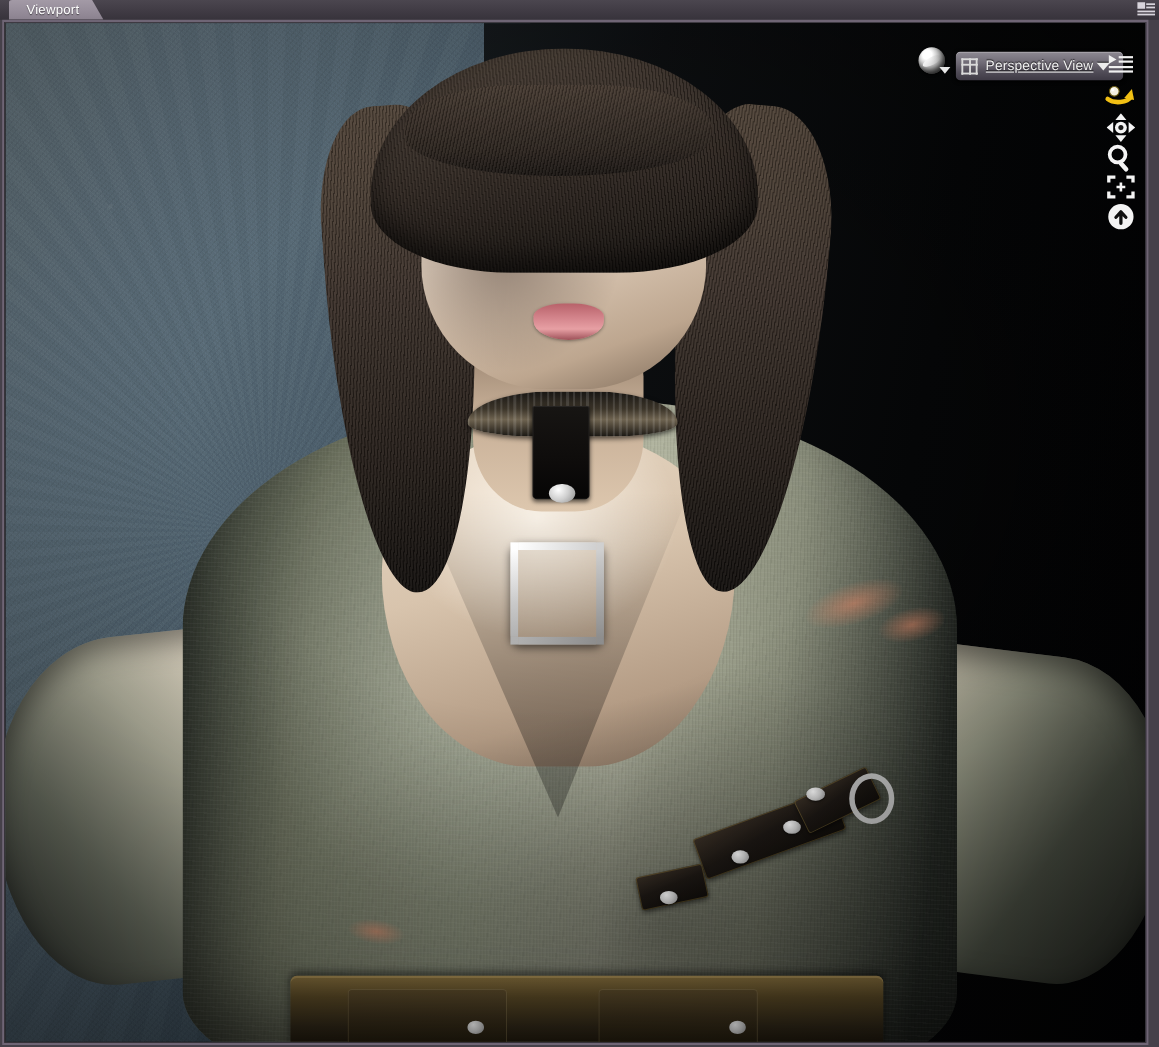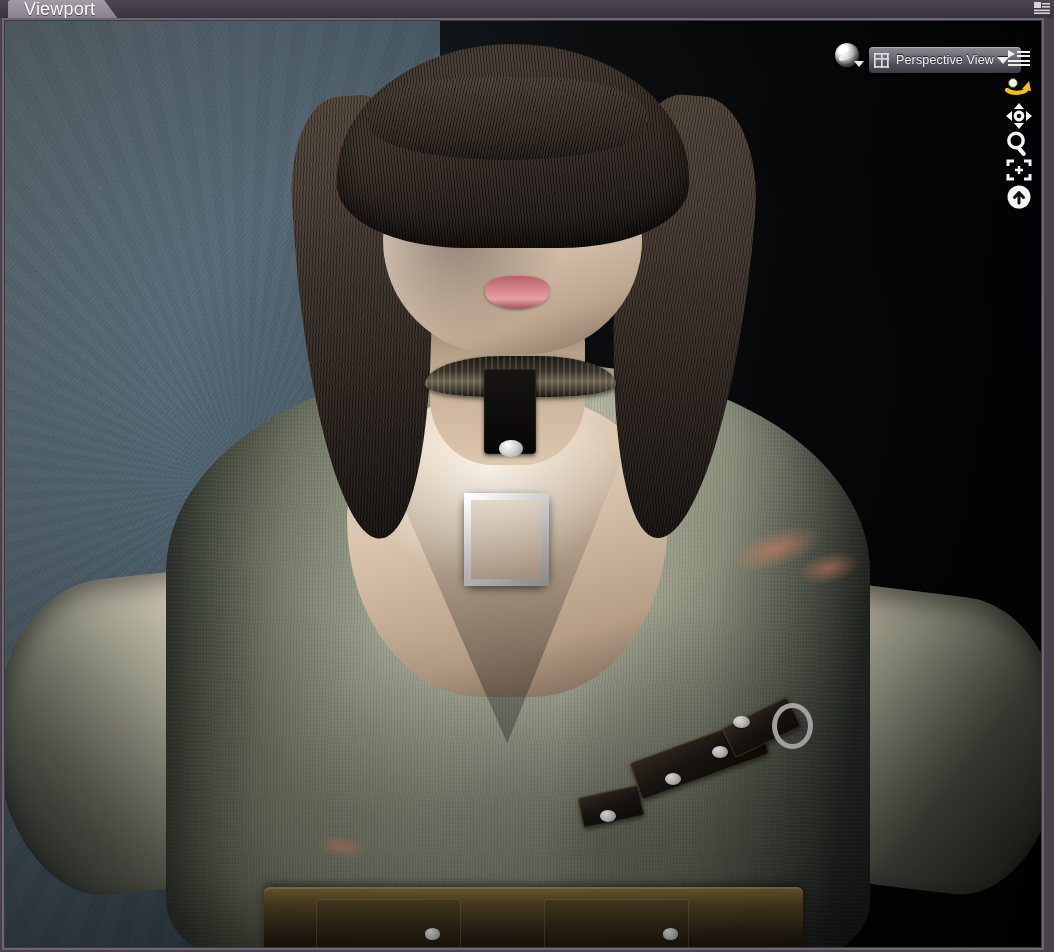--- a/index.html
+++ b/index.html
@@ -25,21 +25,21 @@
     width:1054px; height:18px;
     background:linear-gradient(180deg,#4b464f 0%,#403b44 55%,#37333b 100%);
   }
   #tab-viewport {
     position:absolute; left:8px; top:0;
     height:18px; padding:0 22px 0 16px;
     background:linear-gradient(180deg,#a39aa6 0%,#968d9a 55%,#8a818e 100%);
     border-top-left-radius:3px;
     border-top-right-radius:2px;
     color:#ffffff;
-    font-size:18px;
+    font-size:12px;
     line-height:18px;
     letter-spacing:.2px;
     text-shadow:0 1px 1px rgba(0,0,0,.55);
     clip-path:polygon(0 0, 88% 0, 100% 100%, 0 100%);
     cursor:default;
   }
   #tabstrip-menu {
     position:absolute; right:3px; top:1px;
     width:18px; height:15px;
     cursor:pointer;
@@ -348,21 +348,21 @@
       linear-gradient(#d9d9d9,#d9d9d9) 0 0/1.7px 100% no-repeat,
       linear-gradient(#d9d9d9,#d9d9d9) 100% 0/1.7px 100% no-repeat,
       linear-gradient(#d9d9d9,#d9d9d9) 50% 0/1.7px 100% no-repeat,
       linear-gradient(#d9d9d9,#d9d9d9) 0 42%/100% 1.7px no-repeat;
   }
   #view-select .lbl{
     flex:1 1 auto;
     margin-left:7px;
     color:#f2f2f2; font-size:12.5px; letter-spacing:.15px;
     text-shadow:0 -1px 1px rgba(0,0,0,.85);
-    white-space:nowrap; overflow:hidden;
+    white-space:nowrap; overflow:hidden;text-decoration:underline;
   }
   #view-select .chev{
     width:0;height:0;flex:0 0 auto;margin-right:6px;
     border-left:6px solid transparent;border-right:6px solid transparent;
     border-top:7px solid #ededed;
     filter:drop-shadow(0 -1px 0 rgba(0,0,0,.7));
   }
 
   
   .rail-btn{ position:absolute; right:9px; cursor:pointer; }

